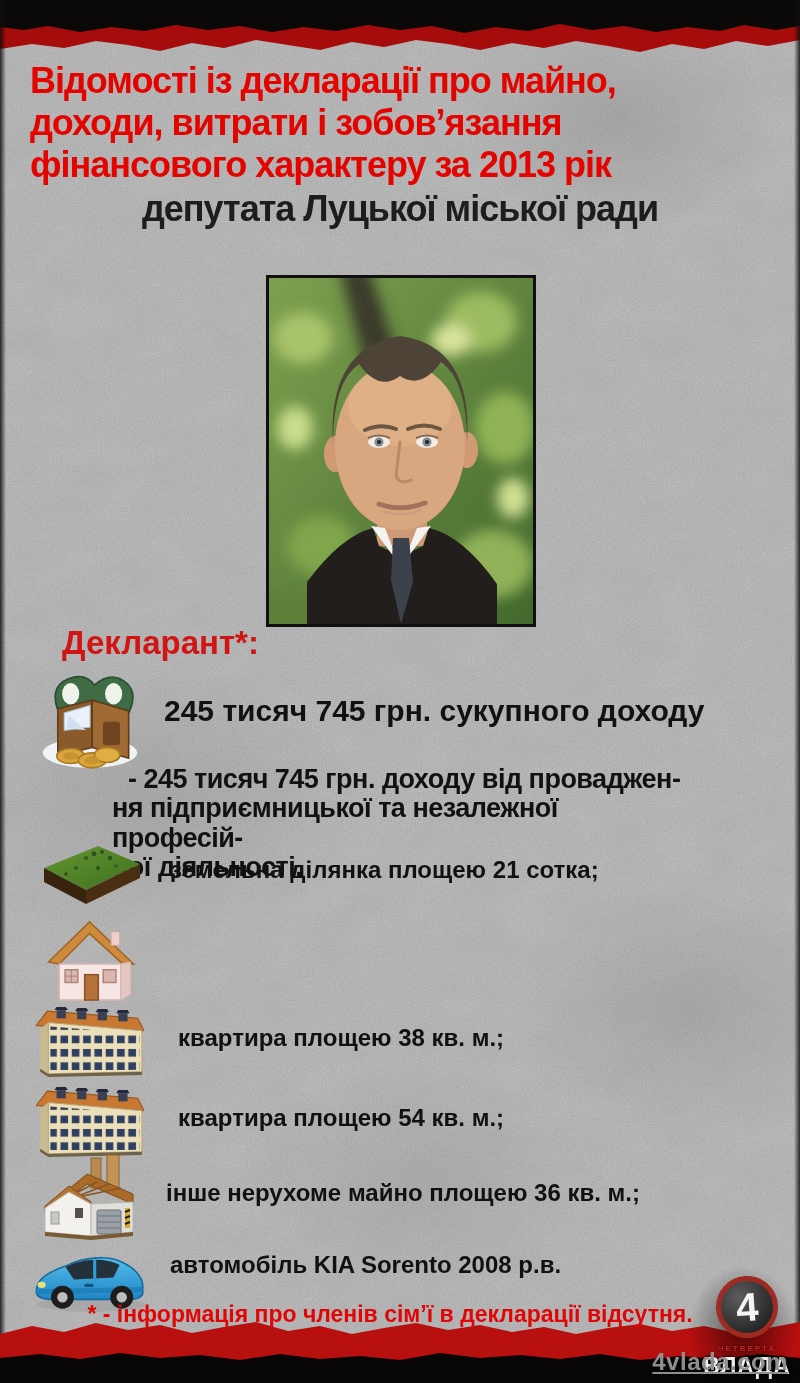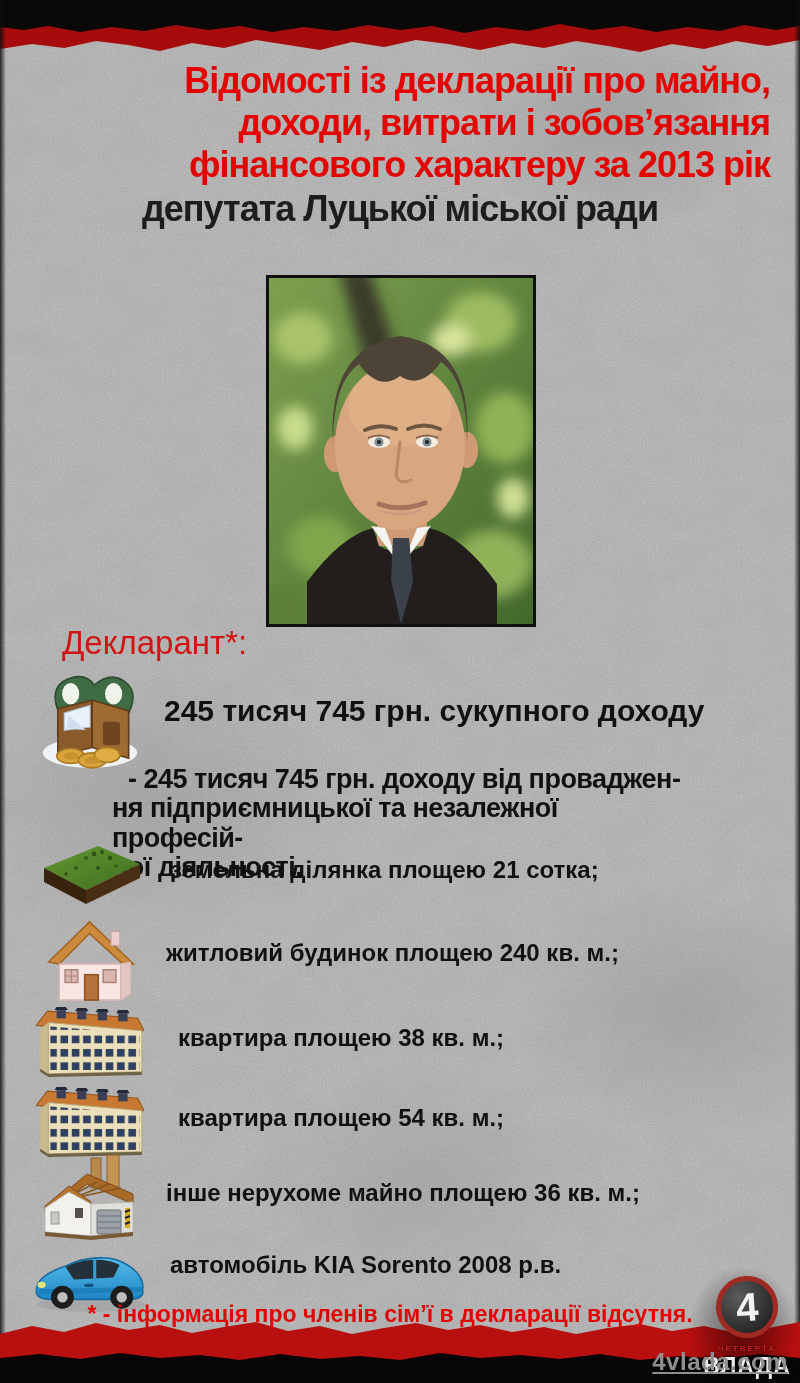--- a/index.html
+++ b/index.html
@@ -19,29 +19,29 @@
   .edge.right{right:0;width:6px;background:linear-gradient(to left, rgba(15,12,12,.85), rgba(15,12,12,0));}
   .band{position:absolute;left:0;width:100%;pointer-events:none;}
   .band.red-top{top:16px;height:36px;background:#a60c0c;z-index:5;
     clip-path:polygon(0 0,100% 0,100% 24px,96% 30px,92% 25px,88% 33px,84% 28px,80% 36px,76% 30px,72% 25px,68% 32px,64% 27px,60% 34px,56% 28px,52% 24px,48% 31px,44% 26px,40% 34px,36% 29px,32% 24px,28% 32px,24% 27px,20% 35px,16% 29px,12% 25px,8% 32px,4% 28px,0 33px);}
   .band.black-top{top:0;height:34px;background:#0b0808;z-index:6;
     clip-path:polygon(0 0,100% 0,100% 26px,97% 30px,93% 25px,90% 31px,86% 27px,82% 32px,78% 26px,74% 30px,70% 24px,66% 31px,62% 27px,58% 33px,54% 26px,50% 30px,46% 25px,42% 31px,38% 27px,34% 32px,30% 26px,26% 30px,22% 25px,18% 31px,14% 27px,10% 32px,6% 26px,3% 30px,0 27px);}
   .band.red-bottom{top:1318px;height:46px;background:#b80f0f;z-index:6;
     clip-path:polygon(0 16px,4% 8px,8% 14px,12% 5px,16% 12px,20% 7px,24% 15px,28% 9px,32% 4px,36% 13px,40% 8px,44% 16px,48% 10px,52% 5px,56% 12px,60% 7px,64% 14px,68% 9px,72% 16px,76% 10px,80% 6px,84% 13px,88% 8px,92% 15px,96% 10px,100% 4px,100% 100%,0 100%);}
   .band.black-bottom{top:1350px;height:33px;background:#070505;z-index:7;
     clip-path:polygon(0 8px,5% 4px,10% 9px,15% 3px,20% 8px,25% 5px,30% 10px,35% 4px,40% 9px,45% 6px,50% 10px,55% 3px,60% 8px,65% 5px,70% 9px,75% 4px,80% 10px,85% 6px,90% 9px,95% 4px,100% 8px,100% 100%,0 100%);}
-  .title-red{position:absolute;top:60px;left:30px;width:740px;z-index:10;text-align:right;
+  .title-red{position:absolute;top:60px;left:30px;width:740px;z-index:10;text-align:left;
     color:#e30400;font-weight:bold;font-size:36px;line-height:1.17;letter-spacing:-1px;}
   .title-black{position:absolute;top:188px;left:30px;width:740px;z-index:10;text-align:center;
     color:#1d1d1d;font-weight:bold;font-size:36px;line-height:1.18;letter-spacing:-1px;}
   .portrait{position:absolute;left:266px;top:275px;width:264px;height:346px;z-index:10;
     border:3px solid #101010;box-sizing:content-box;}
   .portrait svg{display:block;width:100%;height:100%;}
   .declarant{position:absolute;left:62px;top:624px;z-index:10;
-    color:#d11414;font-weight:normal;font-size:33px;}
+    color:#d11414;font-weight:bold;font-size:33px;}
   .row-icon{position:absolute;z-index:10;}
   .row-icon svg{display:block;width:100%;height:100%;}
   .row-text{position:absolute;z-index:10;color:#111;font-weight:bold;font-size:24px;white-space:nowrap;}
   .row-text.big{font-size:30px;}
   .subtext{position:absolute;left:112px;top:754px;width:580px;z-index:10;
     color:#111;font-weight:bold;font-size:27px;line-height:1.09;letter-spacing:-0.5px;}
   .subtext .l1{text-indent:16px;margin-top:11px;}
   .footnote{position:absolute;left:60px;top:1301px;width:660px;z-index:10;text-align:center;
     color:#e20505;font-weight:bold;font-size:23px;}
   .site{position:absolute;right:12px;top:1348px;z-index:9;
@@ -256,21 +256,20 @@
         <use href="#icon-land"></use>
       </svg>
   </div>
   <div class="row-text" style="left:170px;top:856px">земельна ділянка площею 21 сотка;</div>
 
   <div class="row-icon" style="left:44px;top:916px;width:94px;height:88px">
     <svg viewBox="0 0 95 90">
         <use href="#icon-house"></use>
       </svg>
   </div>
-  <div class="row-text" style="left:166px;top:939px">житловий будинок площею 240 кв. м.;</div>
 
   <div class="row-icon" style="left:36px;top:1006px;width:108px;height:72px">
     <svg viewBox="0 0 105 70">
         <use href="#icon-apartment"></use>
       </svg>
   </div>
   <div class="row-text" style="left:178px;top:1024px">квартира площею 38 кв. м.;</div>
 
   <div class="row-icon" style="left:36px;top:1086px;width:108px;height:72px">
     <svg viewBox="0 0 105 70">

